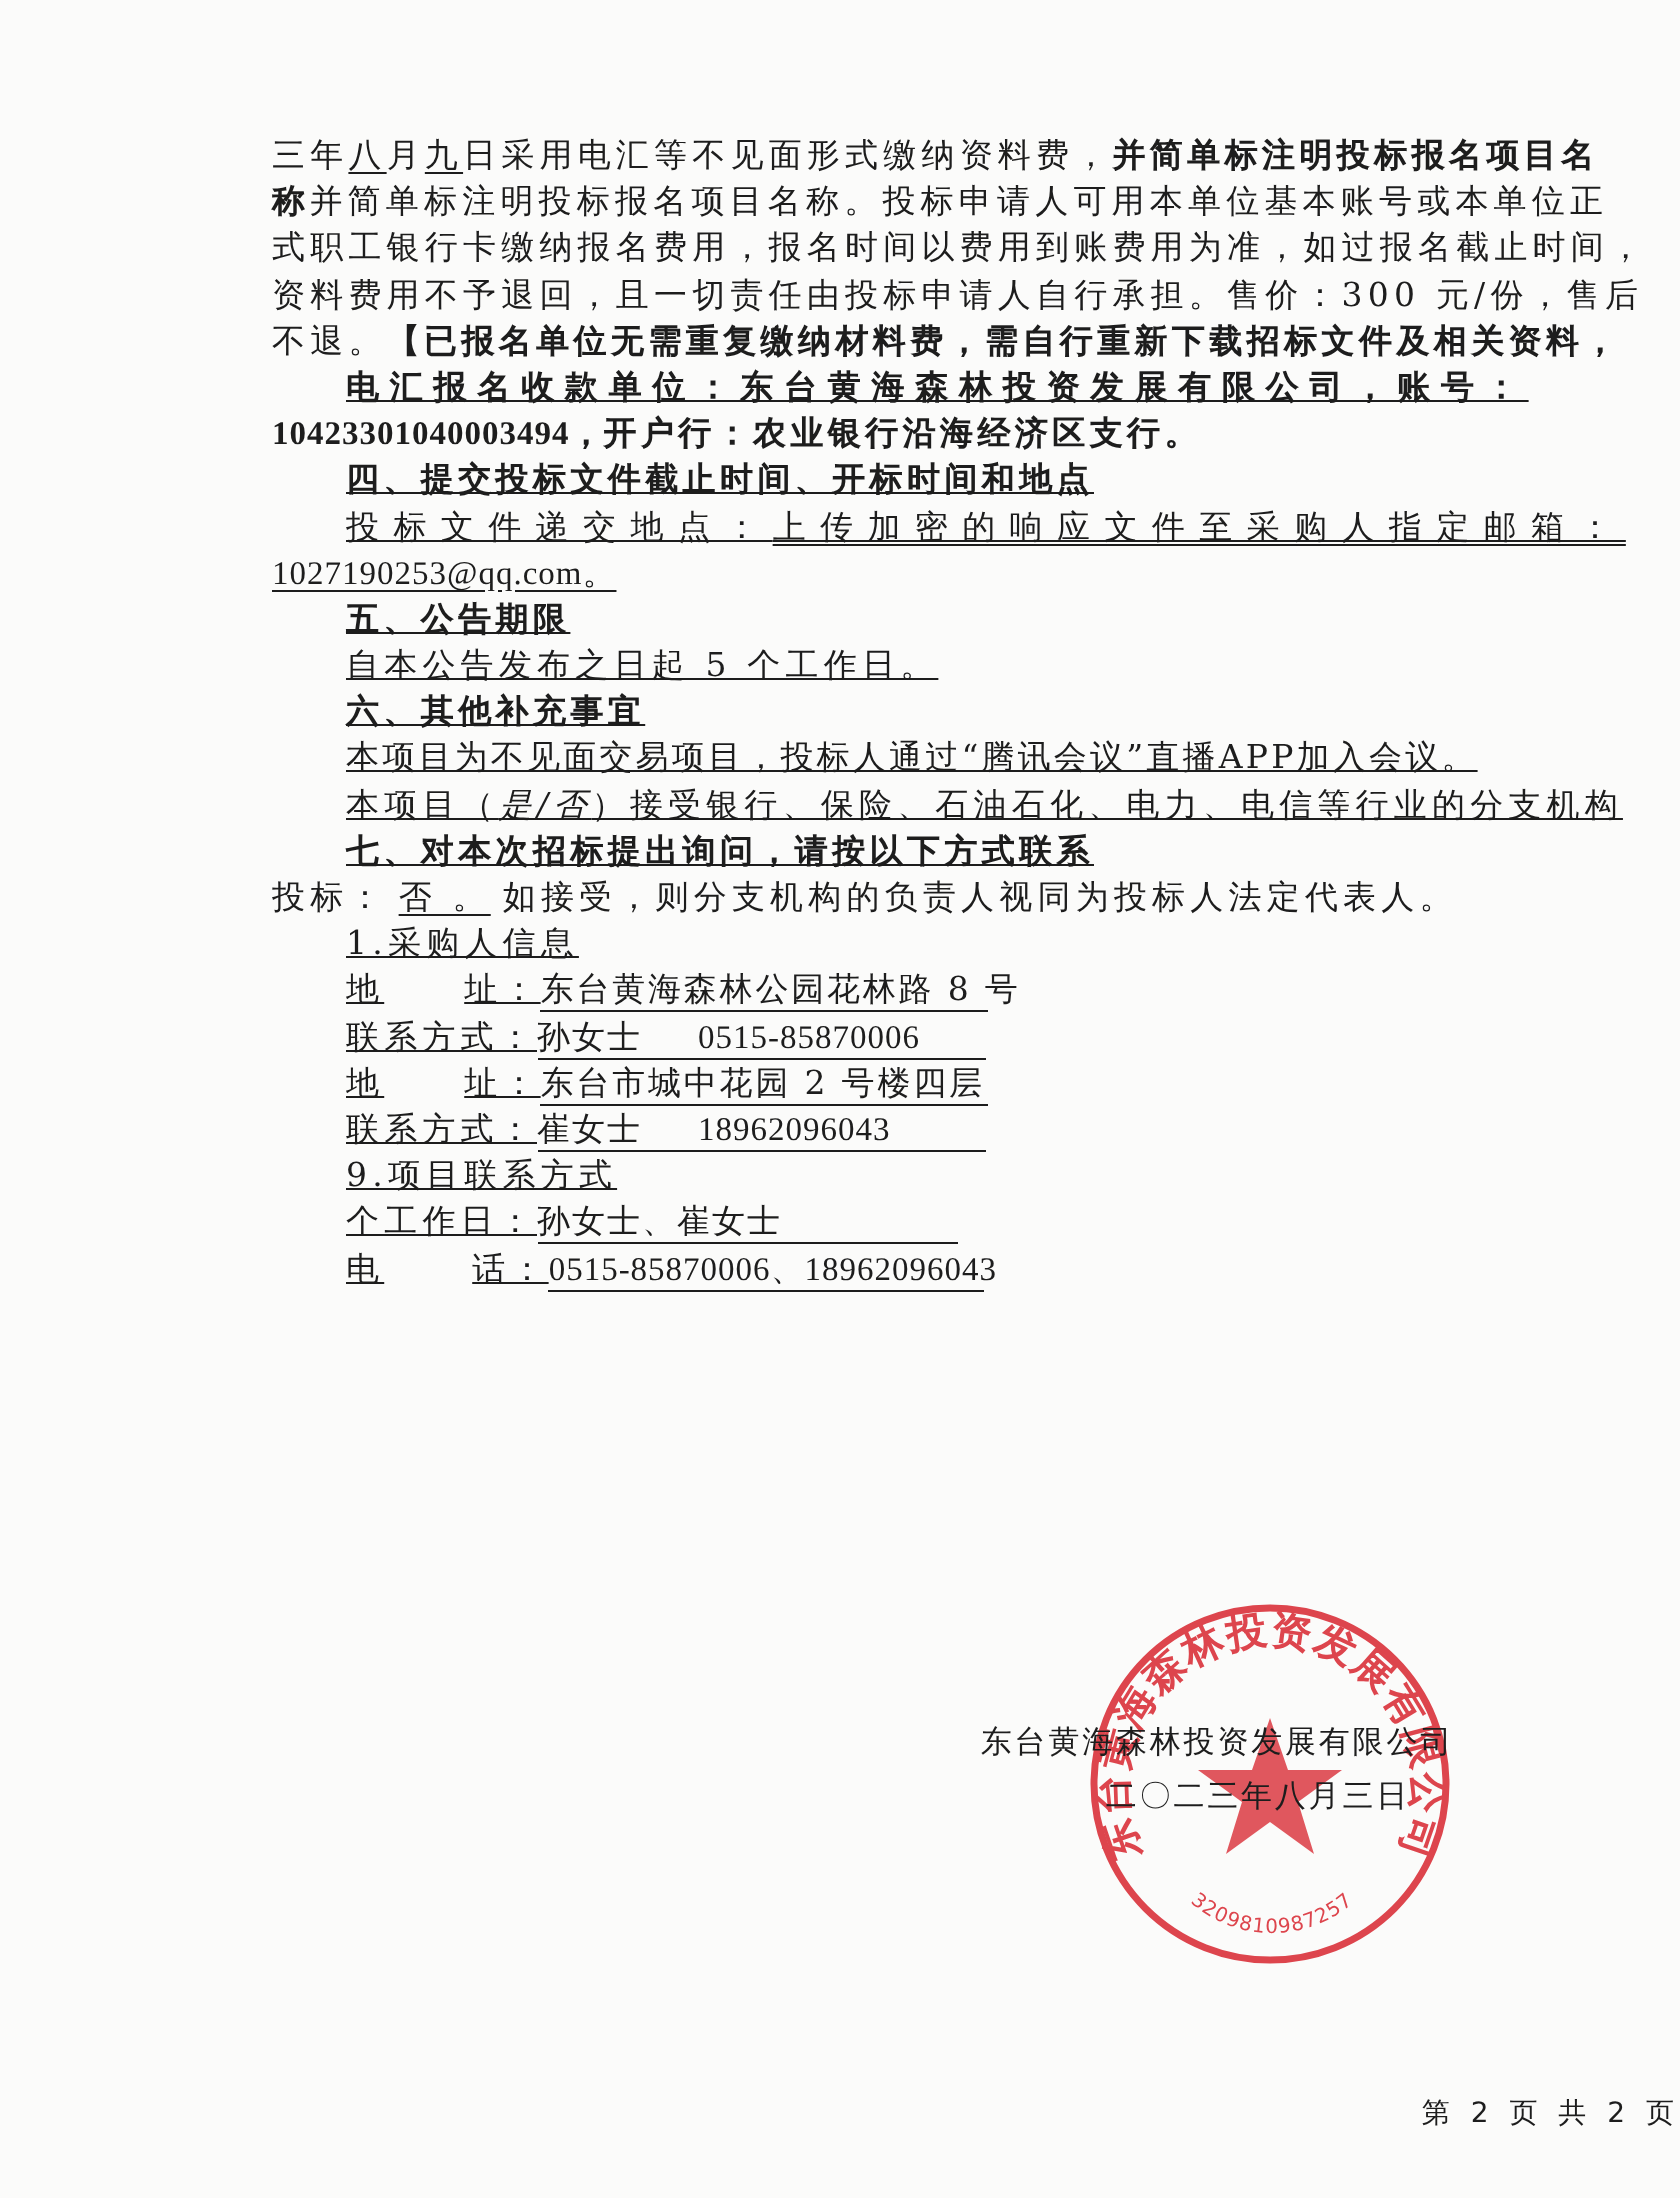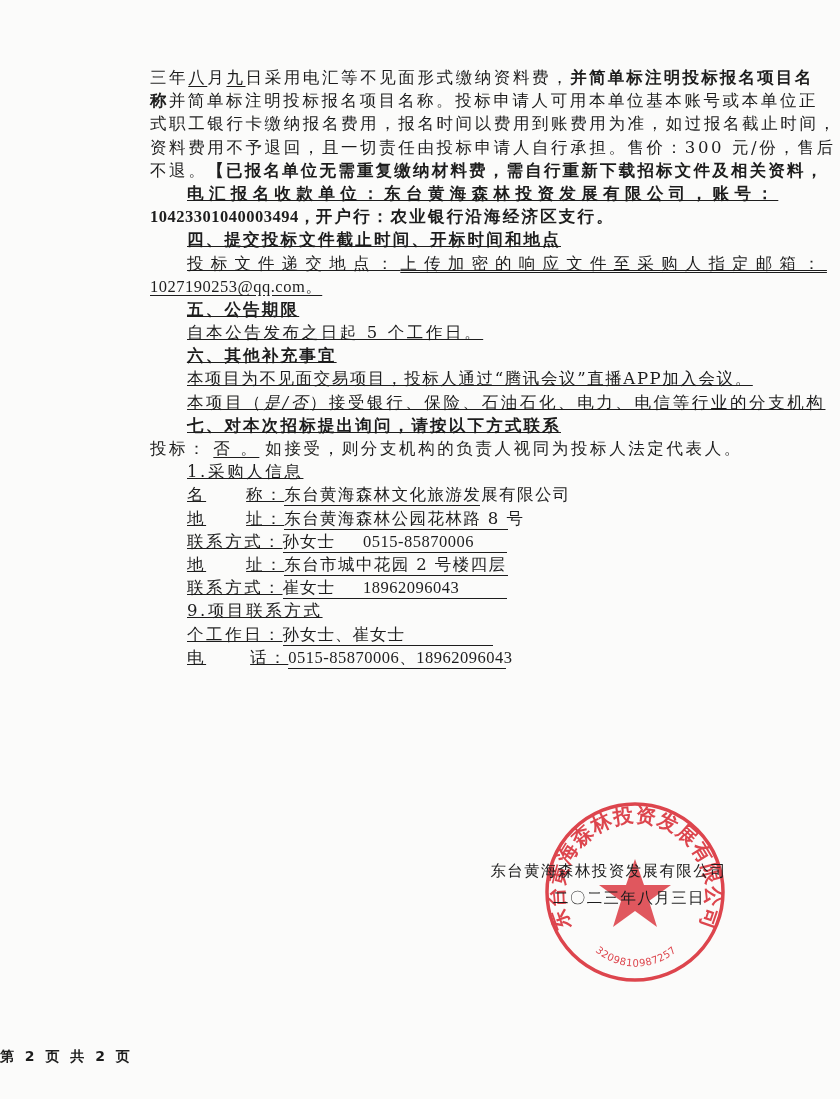--- a/index.html
+++ b/index.html
@@ -6,21 +6,21 @@
     body {
       width: 840px; height: 1099px;
       background: #fbfbfa;
       position: relative;
       overflow: hidden;
       font-family: "DejaVu Serif", "Liberation Serif", serif;
       color: #1d1d1d;
     }
     .page {
       position: absolute;
-      left: 150px; top: 66px;
+      left: 136px; top: 66px;
       width: 560px;
       font-size: 16.5px;
       letter-spacing: 2.6px;
     }
     .line {
       height: 23.2px;
       line-height: 23.2px;
       white-space: nowrap;
       overflow: visible;
     }
@@ -40,23 +40,23 @@
       left: 482px; top: 858px;
       font-size: 15.5px;
       letter-spacing: 1.4px;
       line-height: 27px;
       text-align: right;
       width: 245px;
     }
     .footer {
       position: absolute;
       left: 0; width: 840px; top: 1048px;
-      text-align: left;
+      text-align: right;
       font-size: 14px;
-      font-weight: bold;
+      font-weight: normal;
       letter-spacing: 3px;
       font-family: "DejaVu Sans", "Liberation Sans", sans-serif;
     }
     .stamp {
       position: absolute;
       left: 540px; top: 797px;
       width: 190px; height: 190px;
       opacity: 0.85;
       pointer-events: none;
     }
@@ -100,23 +100,20 @@
     <span>本项目（</span><i>是/否</i><span>）接受银行、保险、石油石化、电力、电信等行业的分支机构</span>
   </div>
   <div class="line indent b">七、对本次招标提出询问，请按以下方式联系</div>
 
   <div class="line">
     <span>投标：</span><span class="u" style="padding:0 6px">否 。</span><span>如接受，则分支机构的负责人视同为投标人法定代表人。</span>
   </div>
 
   <div class="line indent">1.采购人信息</div>
   <div class="line indent">
-    <span>名</span><span style="display:inline-block;width:40px"></span><span>称：</span><span class="ulfill" style="width:196px;letter-spacing:1.4px">东台黄海森林文化旅游发展有限公司</span>
-  </div>
-  <div class="line indent">
     <span>地</span><span style="display:inline-block;width:40px"></span><span>址：</span><span class="ulfill" style="width:224px;letter-spacing:1.4px">东台黄海森林公园花林路 8 号</span>
   </div>
   <div class="line indent">
     <span>联系方式：</span><span class="ulfill" style="width:224px;letter-spacing:1px"><span>孙女士</span><span style="display:inline-block;width:28px"></span><span class="mono-num">0515-85870006</span></span>
   </div>
 
   <div class="line indent">
     <span>地</span><span style="display:inline-block;width:40px"></span><span>址：</span><span class="ulfill" style="width:224px;letter-spacing:1.4px">东台市城中花园 2 号楼四层</span>
   </div>
   <div class="line indent">

